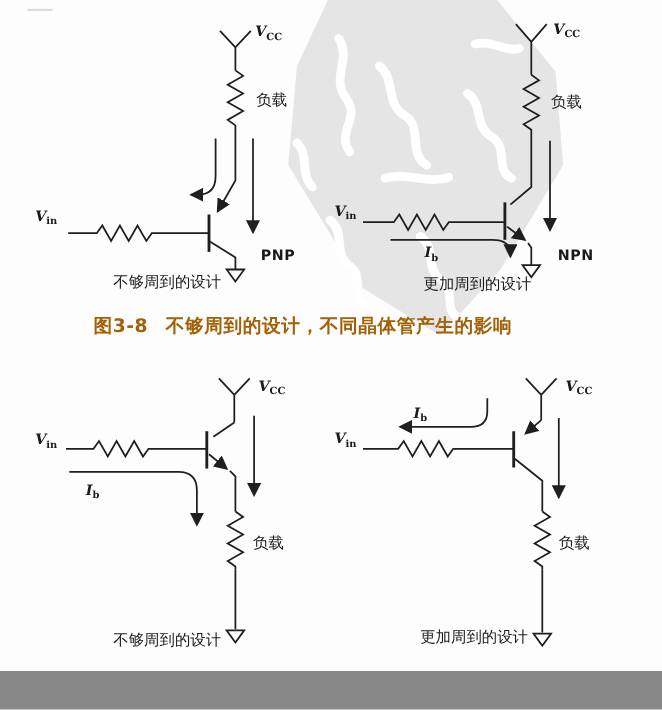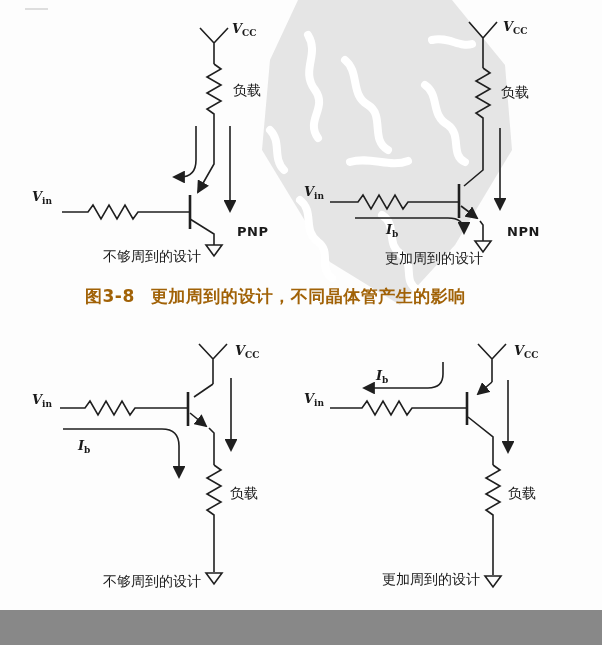--- a/index.html
+++ b/index.html
@@ -129,17 +129,17 @@
   <text x="103" y="586" class="cn">不够周到的设计</text>
 
   <text x="514" y="355"><tspan class="var">V</tspan><tspan class="sub" dy="3">CC</tspan></text>
   <text x="304" y="403"><tspan class="var">V</tspan><tspan class="sub" dy="3">in</tspan></text>
   <text x="376" y="380"><tspan class="var">I</tspan><tspan class="sub" dy="3">b</tspan></text>
   <text x="508" y="498" class="cn">负载</text>
   <text x="382" y="584" class="cn">更加周到的设计</text>
 </svg>
 
 <div class="caption" style="top:285px">
-  <span class="tag">图3-8</span><span>更加周到的设计，不同晶体管产生的影响</span>
+  <span class="tag">图3-8</span><span>不够周到的设计，不同晶体管产生的影响</span>
 </div>
 
 
 </div>
 
 </body></html>

